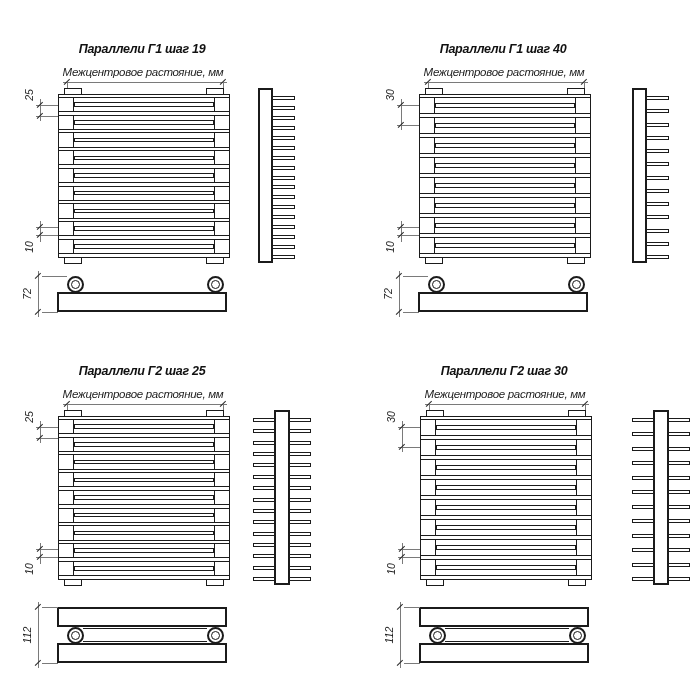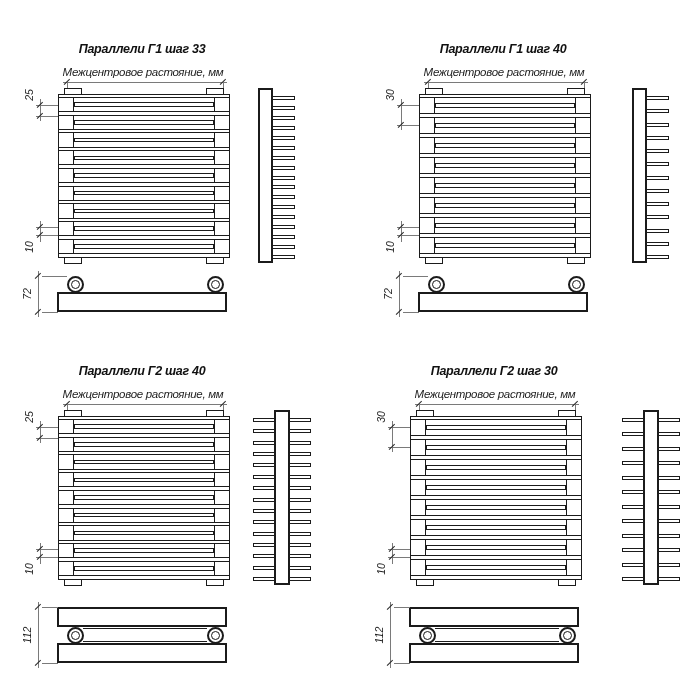--- a/index.html
+++ b/index.html
@@ -28,21 +28,21 @@
       transform:translate(-50%,-50%) rotate(-45deg);}
   .conn{position:absolute;box-sizing:border-box;border-top:1.5px solid #1b1b1b;
         border-bottom:1.5px solid #1b1b1b;background:#fff;}
 </style>
 </head>
 <body>
 
 <div id="stage">
 
   <div class="cell g1" style="left:0;top:0">
-    <div class="title">Параллели Г1 шаг 33</div>
+    <div class="title">Параллели Г1 шаг 19</div>
     <div class="subtitle">Межцентровое растояние, мм</div>
     <div class="views">
         <div class="dl" style="left: 63px; top: 81.6px; width: 164px; height: 1px;"></div>
         <div class="tk" style="left: 67px; top: 82px; width: 8px; height: 1.4px;"></div>
         <div class="tk" style="left: 223px; top: 82px; width: 8px; height: 1.4px;"></div>
         <div class="dl" style="left: 67px; top: 82px; width: 1px; height: 7px;"></div>
         <div class="dl" style="left: 223px; top: 82px; width: 1px; height: 7px;"></div>
         <div class="dl" style="left: 36px; top: 104.5px; width: 22px; height: 1px;"></div>
         <div class="dl" style="left: 36px; top: 115.5px; width: 22px; height: 1px;"></div>
         <div class="dl" style="left: 40px; top: 99px; width: 1px; height: 22px;"></div>
@@ -178,21 +178,21 @@
         <div class="dl" style="left: 38px; top: 271px; width: 1px; height: 46px;"></div>
         <div class="tk" style="left: 38px; top: 276px; width: 8px; height: 1.4px;"></div>
         <div class="tk" style="left: 38px; top: 312px; width: 8px; height: 1.4px;"></div>
       </div>
     <div class="dim dim-step">30</div>
     <div class="dim dim-gap">10</div>
     <div class="dim dim-depth">72</div>
   </div>
 
   <div class="cell g2" style="left:0;top:322px">
-    <div class="title">Параллели Г2 шаг 40</div>
+    <div class="title">Параллели Г2 шаг 25</div>
     <div class="subtitle">Межцентровое растояние, мм</div>
     <div class="views">
         <div class="dl" style="left: 63px; top: 81.6px; width: 164px; height: 1px;"></div>
         <div class="tk" style="left: 67px; top: 82px; width: 8px; height: 1.4px;"></div>
         <div class="tk" style="left: 223px; top: 82px; width: 8px; height: 1.4px;"></div>
         <div class="dl" style="left: 67px; top: 82px; width: 1px; height: 7px;"></div>
         <div class="dl" style="left: 223px; top: 82px; width: 1px; height: 7px;"></div>
         <div class="dl" style="left: 36px; top: 104.5px; width: 22px; height: 1px;"></div>
         <div class="dl" style="left: 36px; top: 115.5px; width: 22px; height: 1px;"></div>
         <div class="dl" style="left: 40px; top: 99px; width: 1px; height: 22px;"></div>
@@ -270,21 +270,21 @@
         <div class="dl" style="left: 42px; top: 341px; width: 15.5px; height: 1px;"></div>
         <div class="dl" style="left: 38px; top: 280px; width: 1px; height: 66px;"></div>
         <div class="tk" style="left: 38px; top: 285px; width: 8px; height: 1.4px;"></div>
         <div class="tk" style="left: 38px; top: 341px; width: 8px; height: 1.4px;"></div>
       </div>
     <div class="dim dim-step">25</div>
     <div class="dim dim-gap">10</div>
     <div class="dim dim-depth">112</div>
   </div>
 
-  <div class="cell g2" style="left:352px;top:322px">
+  <div class="cell g2" style="left:362px;top:322px">
     <div class="title">Параллели Г2 шаг 30</div>
     <div class="subtitle">Межцентровое растояние, мм</div>
     <div class="views">
         <div class="dl" style="left: 63px; top: 81.6px; width: 164px; height: 1px;"></div>
         <div class="tk" style="left: 67px; top: 82px; width: 8px; height: 1.4px;"></div>
         <div class="tk" style="left: 223px; top: 82px; width: 8px; height: 1.4px;"></div>
         <div class="dl" style="left: 67px; top: 82px; width: 1px; height: 7px;"></div>
         <div class="dl" style="left: 223px; top: 82px; width: 1px; height: 7px;"></div>
         <div class="dl" style="left: 36px; top: 104.5px; width: 22px; height: 1px;"></div>
         <div class="dl" style="left: 36px; top: 124.5px; width: 22px; height: 1px;"></div>

